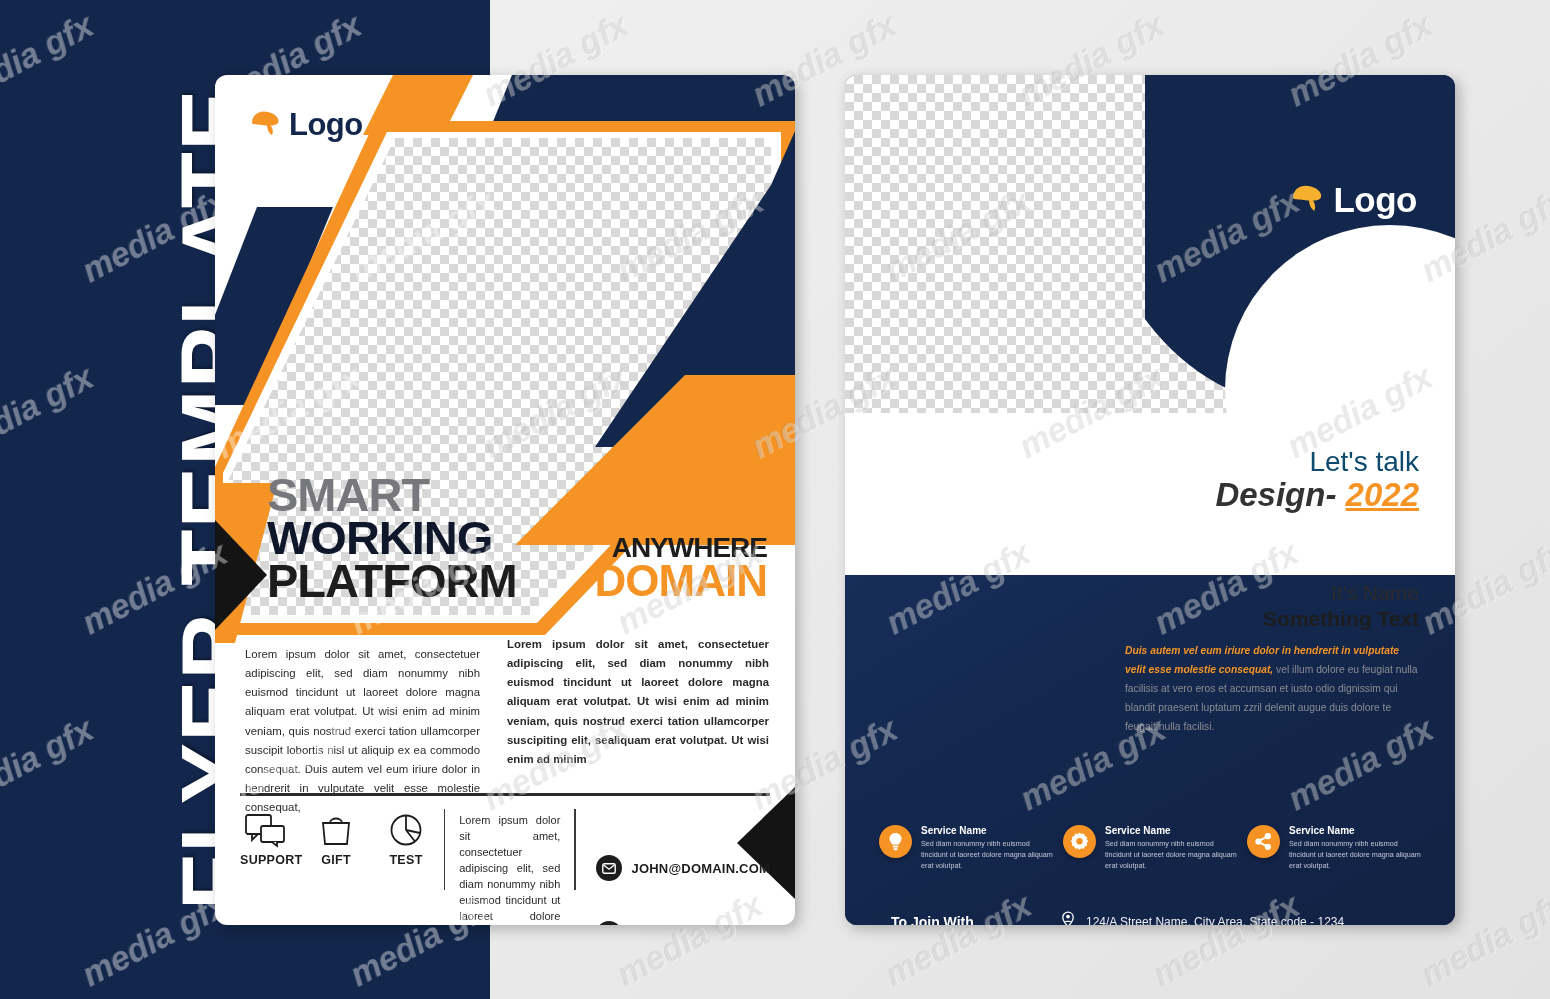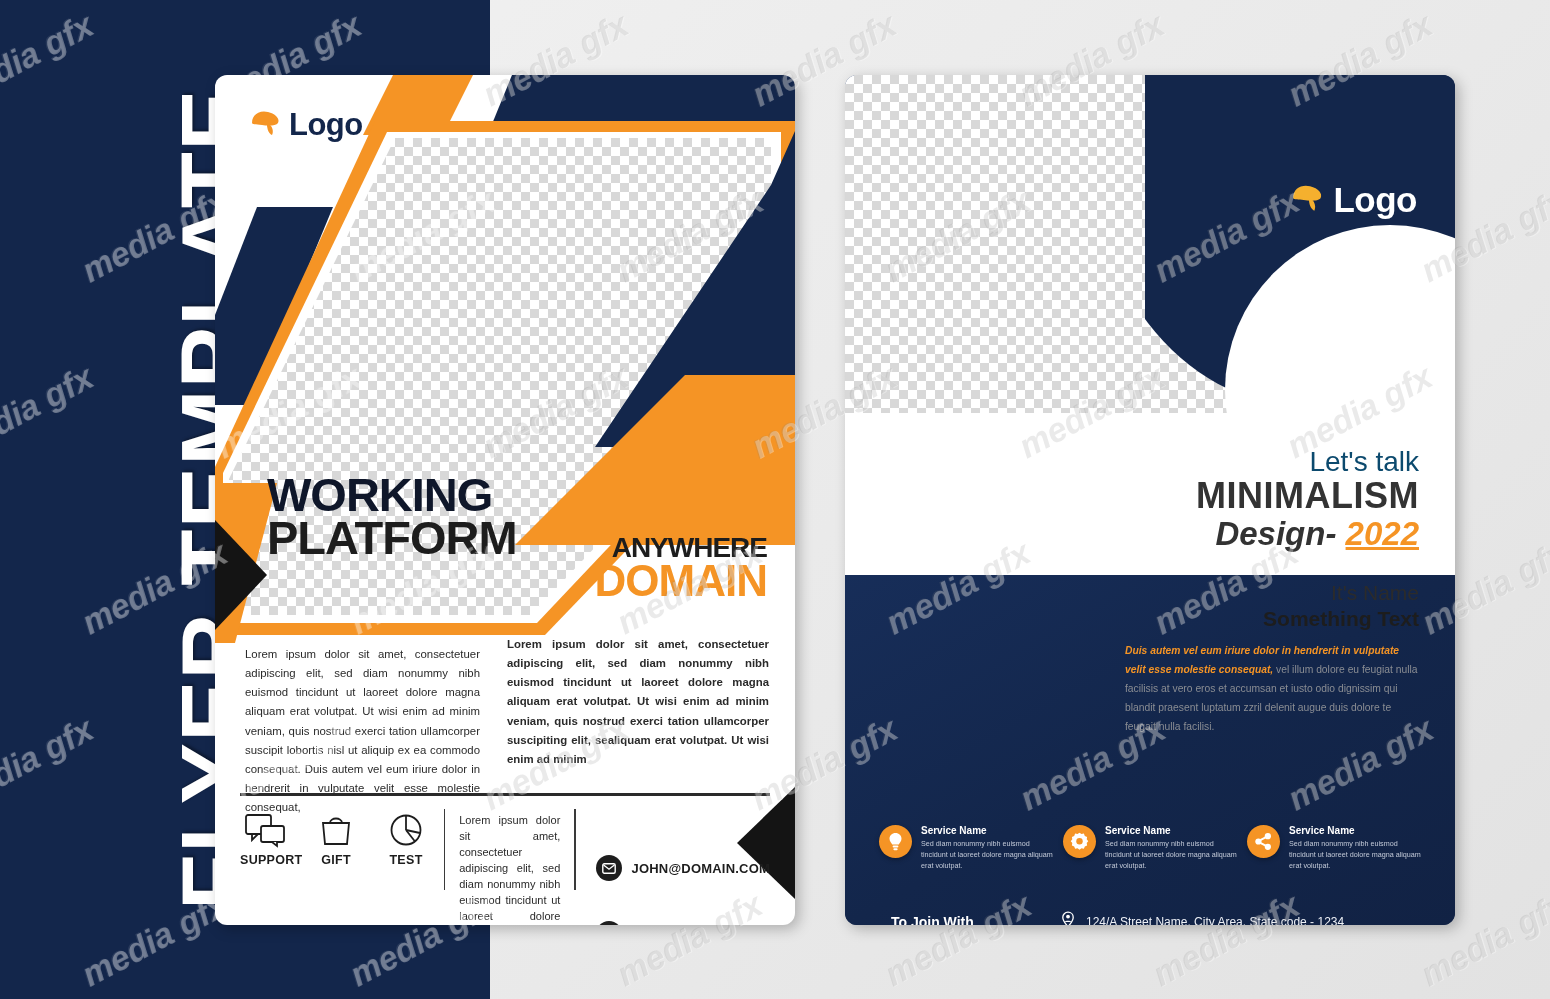--- a/index.html
+++ b/index.html
@@ -268,20 +268,21 @@
       <span>
         <svg width="34" height="28" viewBox="0 0 34 28">
           <path d="M2 14 C2 5 10 1 18 3 C26 5 30 10 28 14 C26 17 18 17 12 16 C7 15 3 16 2 14 Z" fill="#f59425"></path>
           <path d="M19 15 C22 17 24 22 22 26 C19 25 17 20 17 16 Z" fill="#f59425"></path>
         </svg>
       </span>
       <span style="font-size:31px;font-weight:bold;color:#13264b;letter-spacing:-.5px;">Logo</span>
     </div>
 
     <div class="f-head">
+      <div class="l1">SMART</div>
       <div class="l2">WORKING</div>
       <div class="l3">PLATFORM</div>
     </div>
 
     <div class="f-head-r">
       <div class="l1">ANYWHERE</div>
       <div class="l2">DOMAIN</div>
     </div>
 
     <div class="f-body-l">Lorem ipsum dolor sit amet, consectetuer adipiscing elit, sed diam nonummy nibh euismod tincidunt ut laoreet dolore magna aliquam erat volutpat. Ut wisi enim ad minim veniam, quis nostrud exerci tation ullamcorper suscipit lobortis nisl ut aliquip ex ea commodo consequat. Duis autem vel eum iriure dolor in hendrerit in vulputate velit esse molestie consequat,</div>
@@ -370,21 +371,20 @@
         <svg width="36" height="30" viewBox="0 0 34 28">
           <path d="M2 14 C2 5 10 1 18 3 C26 5 30 10 28 14 C26 17 18 17 12 16 C7 15 3 16 2 14 Z" fill="#f5b02e"></path>
           <path d="M19 15 C22 17 24 22 22 26 C19 25 17 20 17 16 Z" fill="#f5b02e"></path>
         </svg>
       </span>
       <span class="word">Logo</span>
     </div>
 
     <div class="b-head">
       <div class="t1">Let's talk</div>
-      <div class="t2">MINIMALISM</div>
       <div class="t3"><span>Design- </span><em>2022</em></div>
     </div>
 
     <div class="b-sub">
       <div class="s1">It's Name</div>
       <div class="s2">Something Text</div>
     </div>
 
     <div class="b-para"><b>Duis autem vel eum iriure dolor in hendrerit in vulputate velit esse molestie consequat,</b><span> vel illum dolore eu feugiat nulla facilisis at vero eros et accumsan et iusto odio dignissim qui blandit praesent luptatum zzril delenit augue duis dolore te feugait nulla facilisi.</span></div>
 

